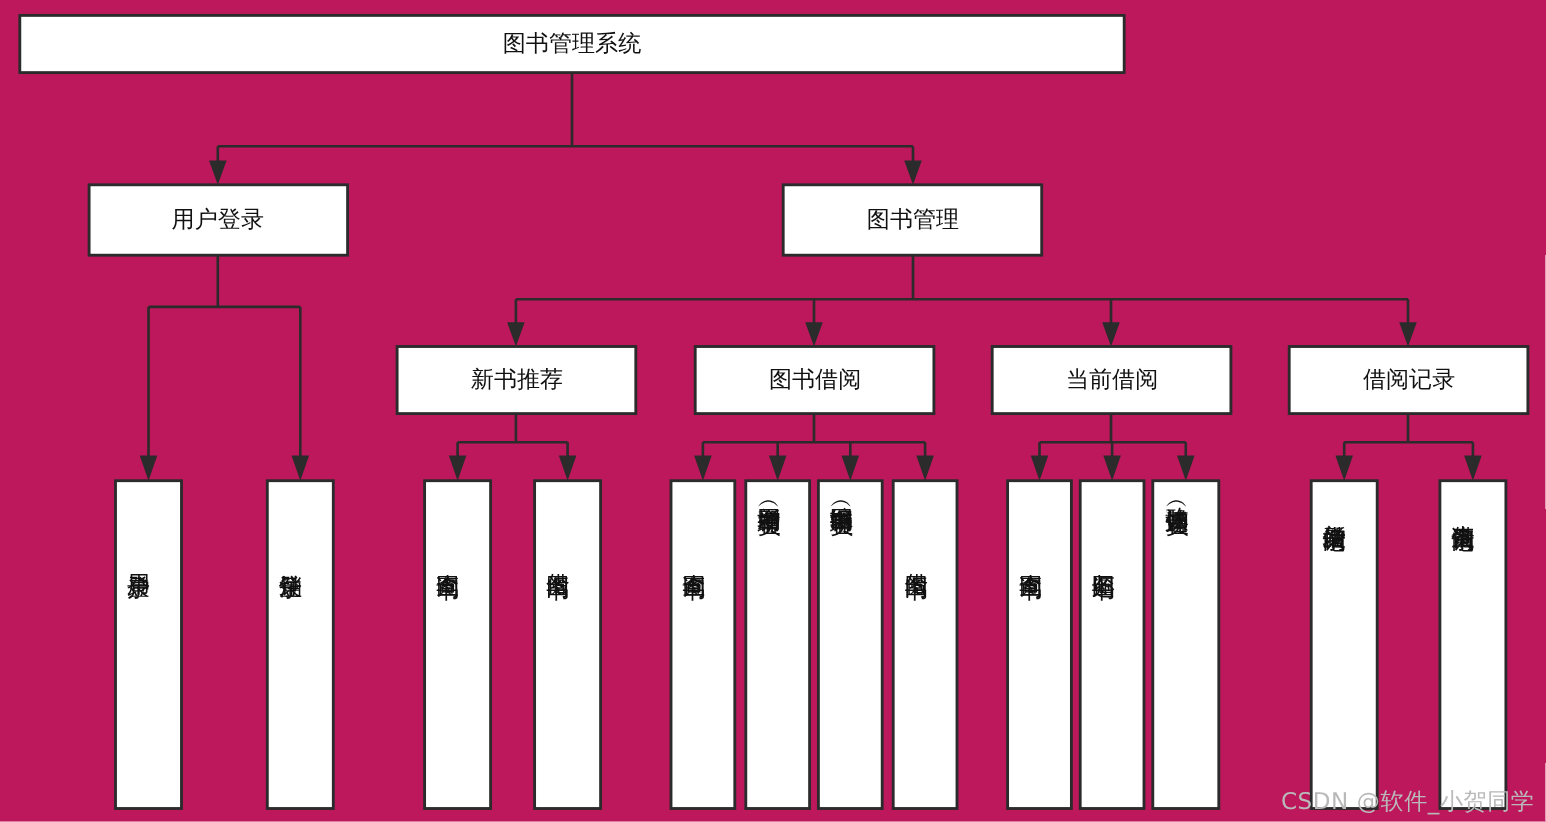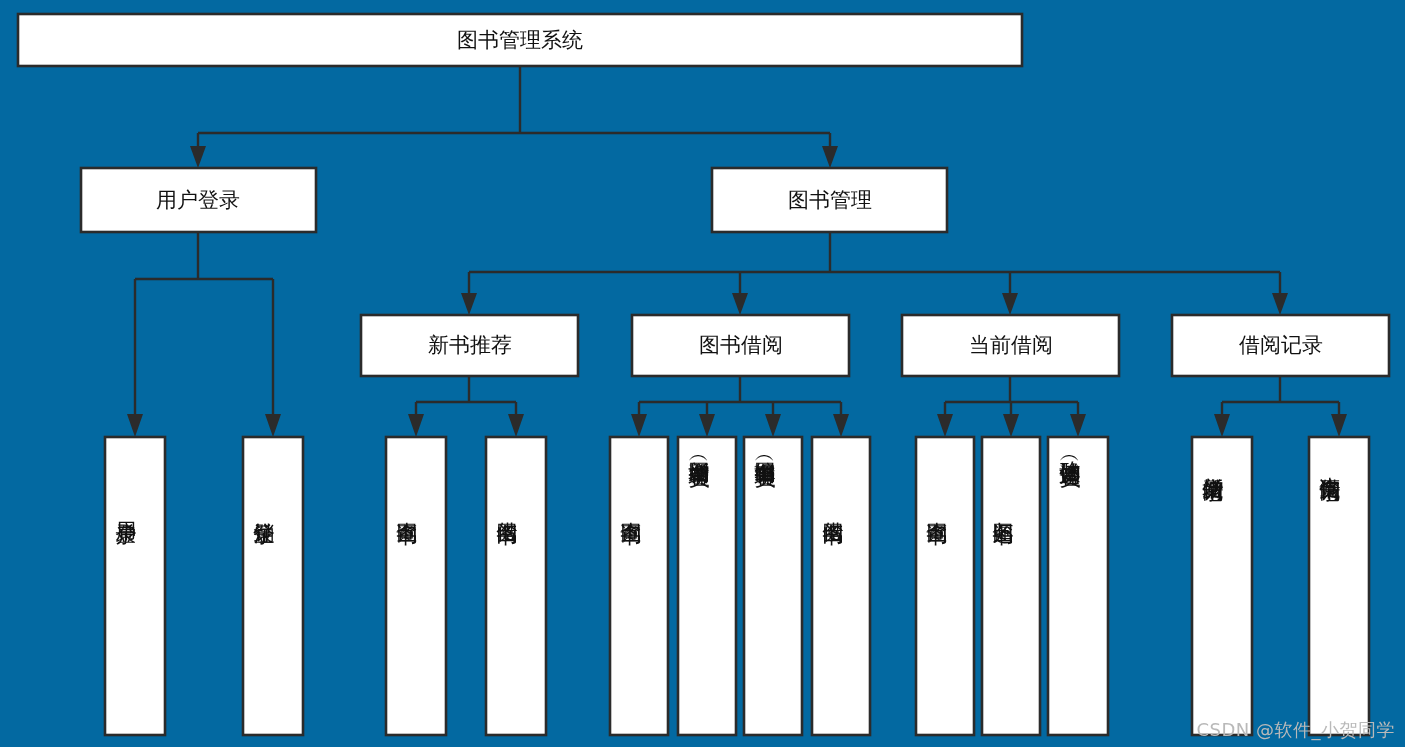--- a/index.html
+++ b/index.html
@@ -7,21 +7,21 @@
     padding: 0;
     background: #ffffff;
   }
   body {
     font-family: "DejaVu Sans", "Liberation Sans", sans-serif;
   }
   #stage {
     position: relative;
     width: 1405px;
     height: 747px;
-    background: #0369a1;
+    background: #be185d;
     overflow: hidden;
   }
   #diagram-svg {
     position: absolute;
     top: 0;
     left: 0;
     width: 1405px;
     height: 747px;
   }
   .node-box {
@@ -43,21 +43,21 @@
     font-size: 21px;
     fill: #111111;
     text-anchor: middle;
     dominant-baseline: middle;
   }
   .watermark {
     position: absolute;
     right: 10px;
     bottom: 5px;
     font-family: "DejaVu Sans", "Liberation Sans", sans-serif;
-    font-size: 18px;
+    font-size: 21px;
     color: #b9b9b9;
     white-space: nowrap;
     letter-spacing: 0.5px;
   }
   .vlabel {
     position: absolute;
     writing-mode: vertical-rl;
     text-orientation: upright;
     font-family: "DejaVu Sans", "Liberation Sans", sans-serif;
     font-size: 21px;

